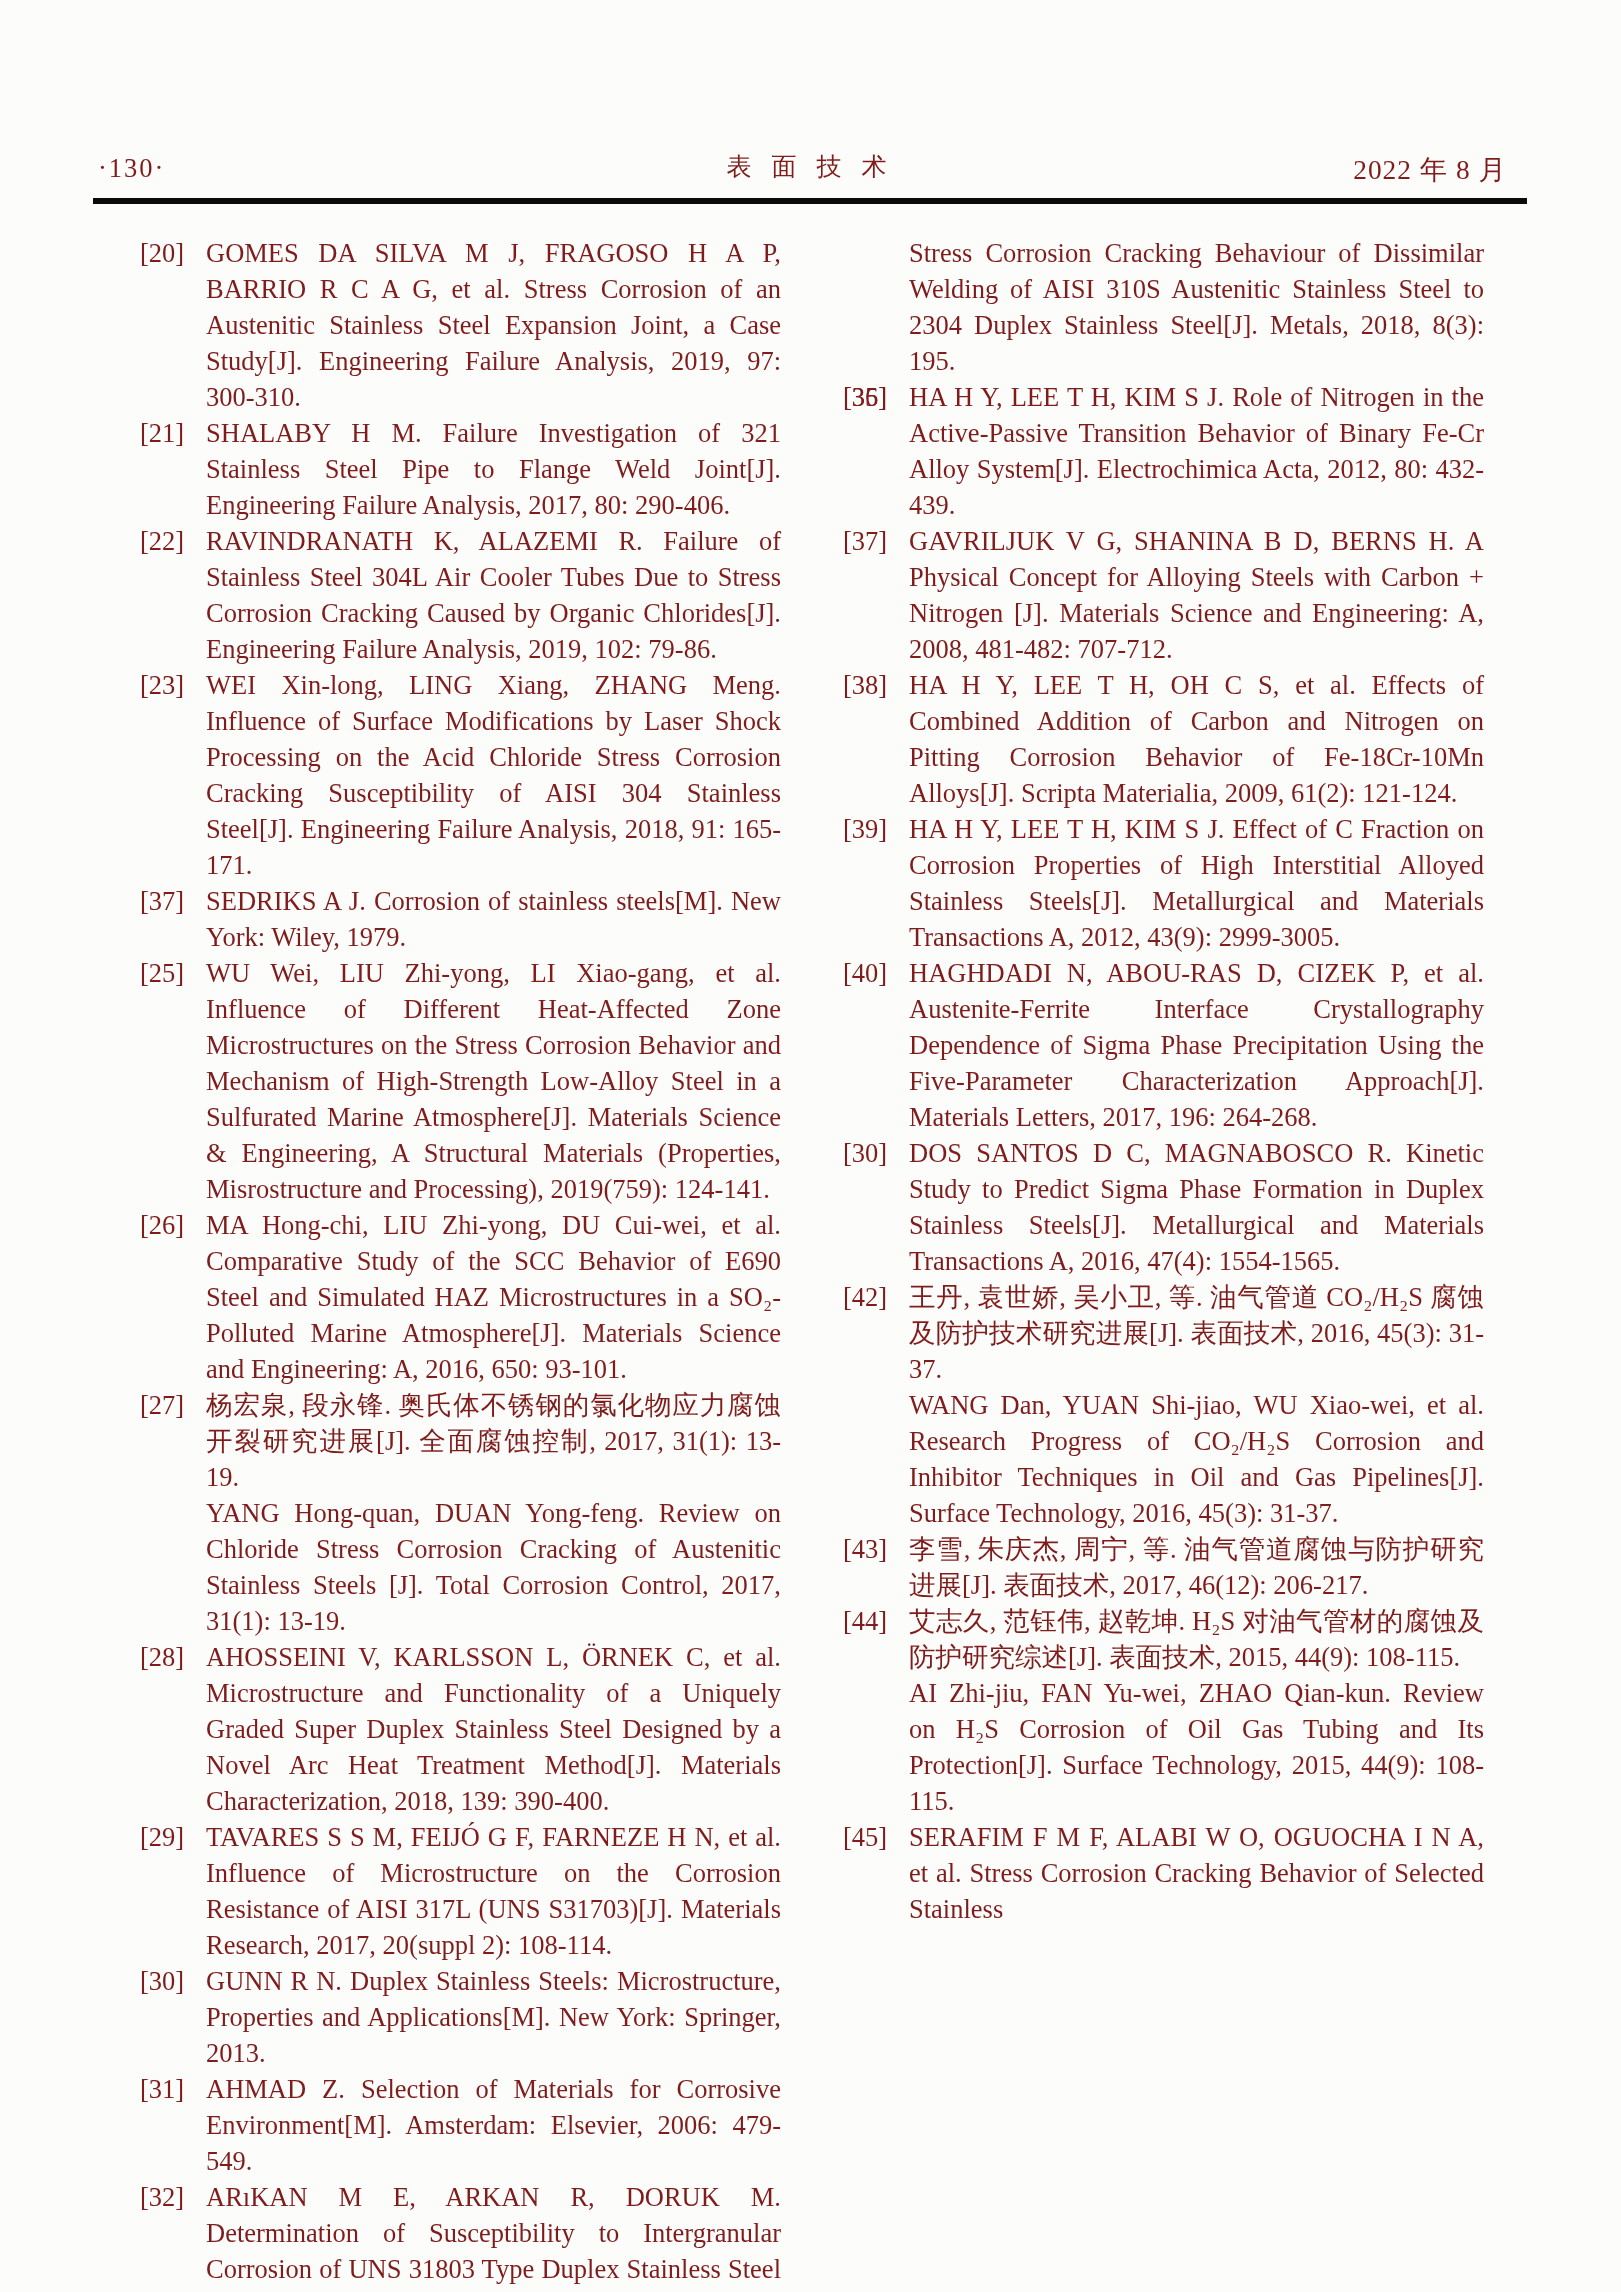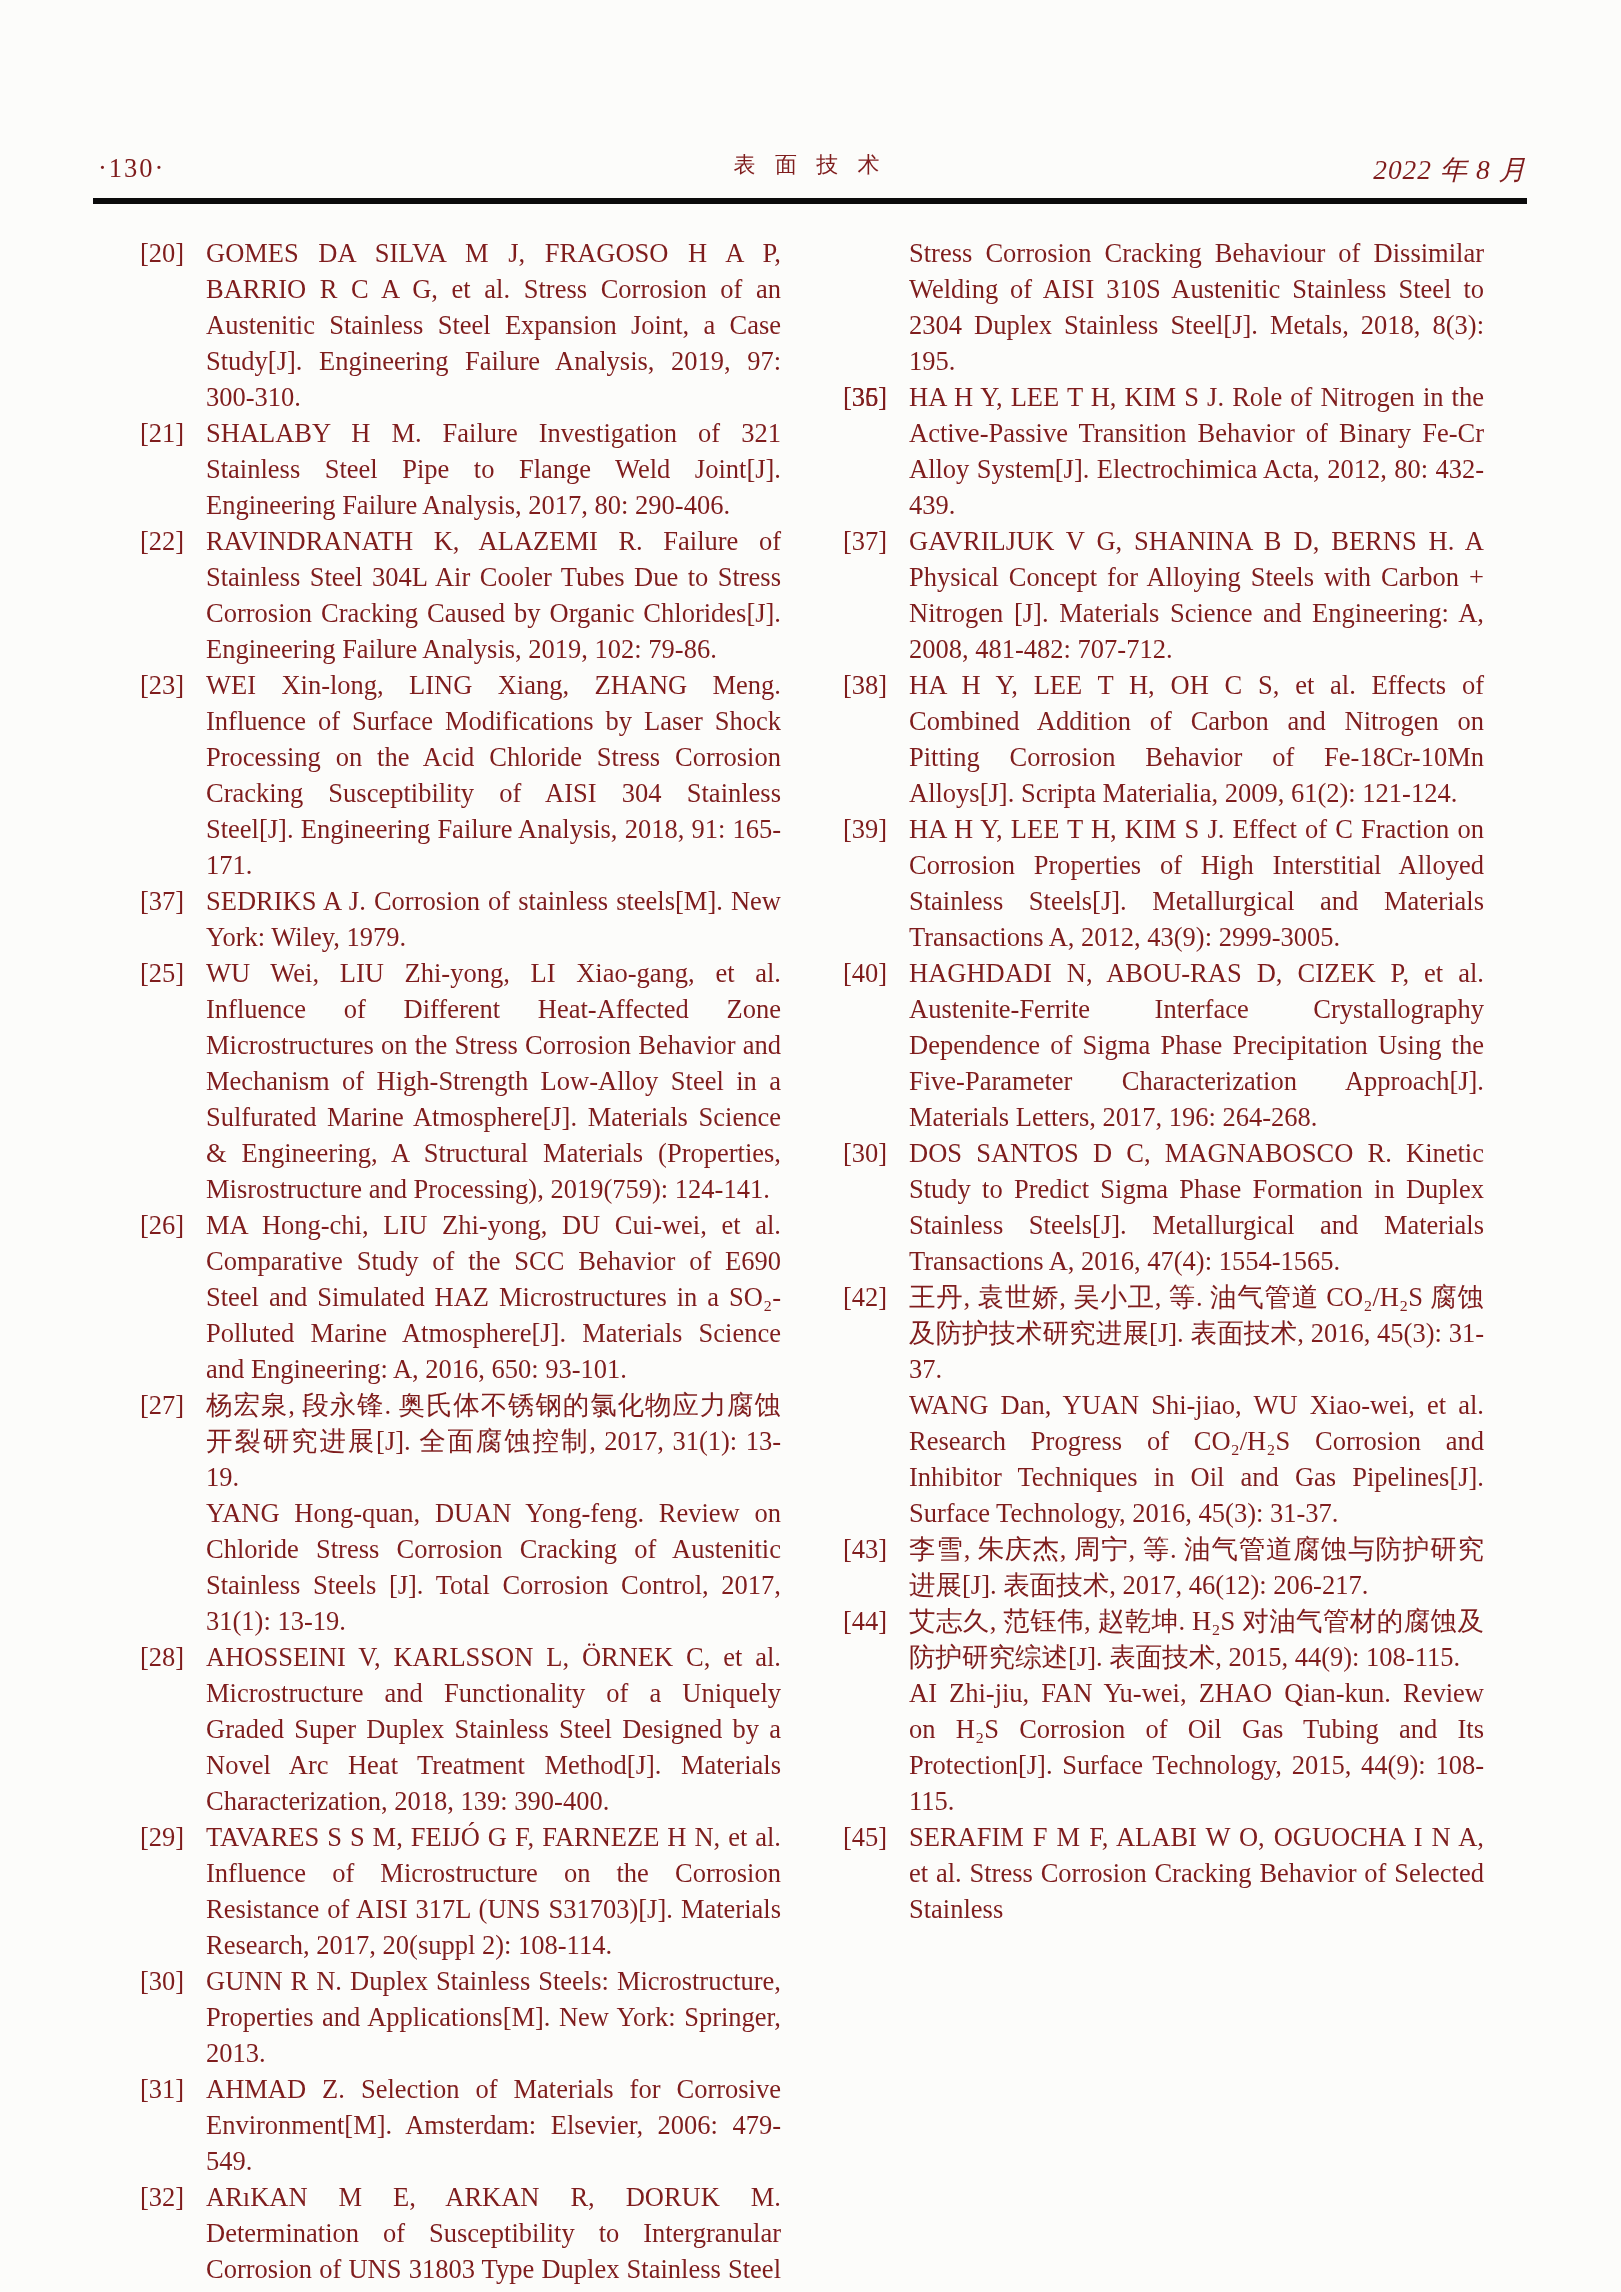--- a/index.html
+++ b/index.html
@@ -14,25 +14,25 @@
   }
   .page-header{
     position:absolute;left:93px;right:94px;top:147px;height:43px;
   }
   .pnum{
     position:absolute;left:4.9px;top:5.9px;
     font-size:26.5px;letter-spacing:2px;
   }
   .jtitle{
     position:absolute;left:50%;transform:translateX(-50%);top:2.9px;
-    font-size:22px;letter-spacing:6.9px;white-space:nowrap;
+    font-size:25px;letter-spacing:6.9px;white-space:nowrap;
   }
   .jdate{
-    position:absolute;right:0;top:4.9px;
-    font-size:27.4px;letter-spacing:1px;white-space:nowrap;font-style:italic;
+    position:absolute;right:20px;top:4.9px;
+    font-size:27.4px;letter-spacing:1px;white-space:nowrap;
   }
   .header-rule{
     position:absolute;left:93px;top:198px;width:1434px;height:5.9px;
     background:#0b0b0b;
   }
   .columns{
     position:absolute;top:235px;left:0;width:100%;
   }
   .col{
     position:absolute;top:0;width:641px;

